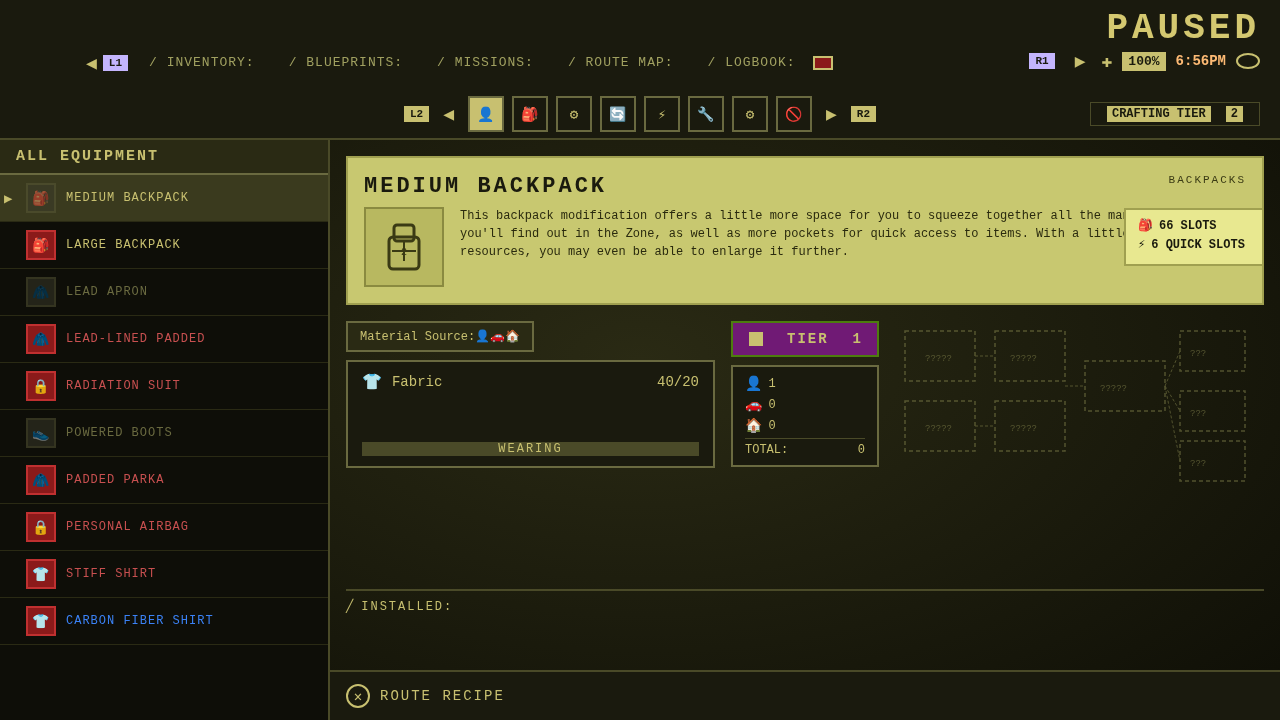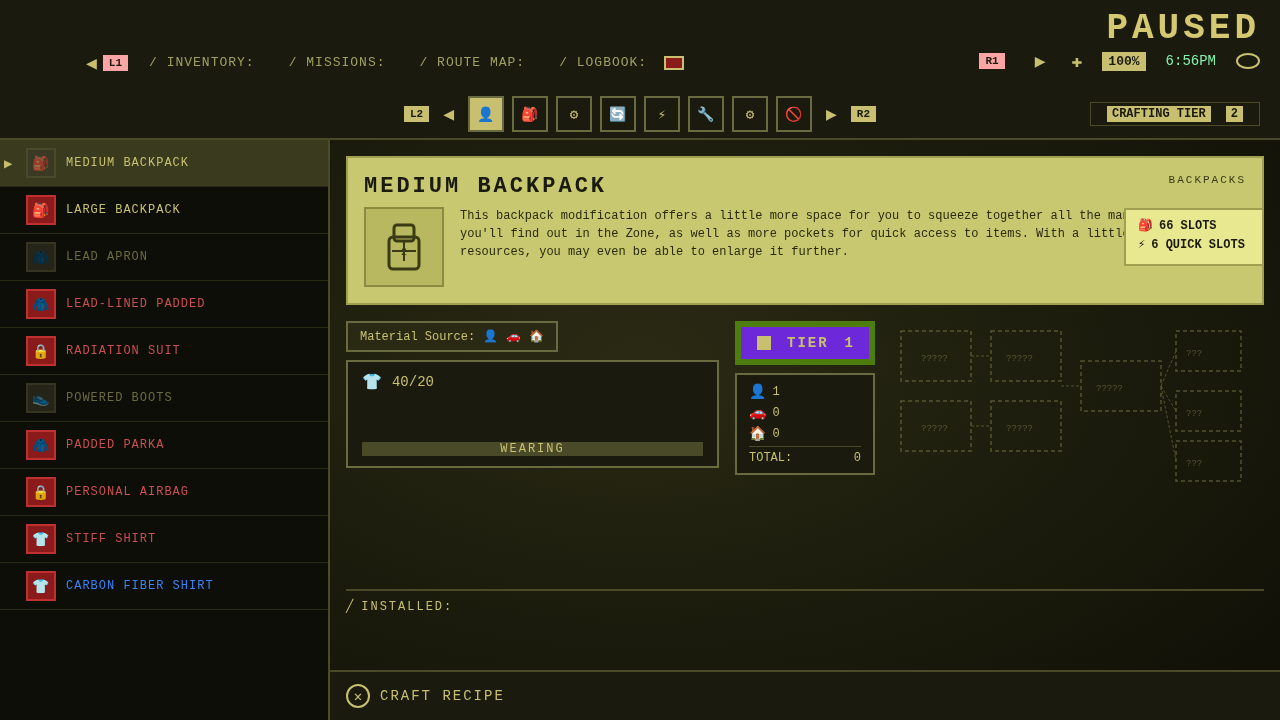--- a/index.html
+++ b/index.html
@@ -53,61 +53,61 @@
     .nav-tab {
       color: #a0a060;
       font-size: 13px;
       padding: 4px 16px;
       letter-spacing: 1px;
       cursor: pointer;
       border: 1px solid transparent;
     }
 
     .l1-badge {
-      background: #fca5a5;
+      background: #c4b5fd;
       color: #1a1a0e;
       font-size: 11px;
       font-weight: bold;
       padding: 2px 6px;
       margin-right: 4px;
     }
 
     .nav-left-arrow, .nav-right-arrow {
       color: #c8c070;
       font-size: 18px;
       cursor: pointer;
       padding: 0 6px;
     }
 
     .top-right-controls {
       position: absolute;
       top: 50px;
       right: 20px;
       display: flex;
       align-items: center;
-      gap: 20px;
+      gap: 10px;
     }
 
     .plus-icon {
       color: #c8c070;
       font-size: 18px;
     }
 
     .percent-badge {
       background: #c8c070;
       color: #1a1a0e;
       font-size: 13px;
       font-weight: bold;
       padding: 2px 6px;
     }
 
     .time-display {
-      color: #86efac;
-      font-size: 14px;
-      font-weight: normal;
+      color: #fdba74;
+      font-size: 14px;
+      font-weight: bold;
     }
 
     .eye-icon {
       width: 24px;
       height: 16px;
       border: 2px solid #c8c070;
       border-radius: 50%;
       position: relative;
     }
 
@@ -328,21 +328,20 @@
     }
 
     .material-source-bar {
       background: #2a2a14;
       border: 2px solid #6a6a40;
       padding: 6px 12px;
       font-size: 12px;
       color: #c8c070;
       display: flex;
       align-items: center;
-      gap: 8px;
       margin-bottom: 8px;
       width: fit-content;
     }
 
     .material-item-card {
       background: #1a1a0e;
       border: 2px solid #6a6a40;
       padding: 10px 14px;
     }
 
@@ -381,26 +380,26 @@
       letter-spacing: 2px;
       color: #c8c070;
       margin-top: 4px;
     }
 
     .tier-section {
       min-width: 120px;
     }
 
     .tier-box {
-      background: #6d28d9;
-      border: 6px solid #4d7c0f;
+      background: #701a75;
+      border: 2px solid #4d7c0f;
       padding: 8px 16px;
       display: flex;
       align-items: center;
-      gap: 16px;
+      gap: 24px;
       margin-bottom: 8px;
     }
 
     .tier-square {
       width: 14px;
       height: 14px;
       background: #c8c070;
     }
 
     .tier-label {
@@ -529,20 +528,21 @@
 <div class="bg-overlay"></div>
 
 <div class="top-bar">
   <div class="paused-title">PAUSED</div>
 
   <div class="nav-tabs">
     <span class="nav-left-arrow">◀</span>
     <span class="l1-badge">L1</span>
 
     <span class="nav-tab">/ INVENTORY:</span>
+    <span class="nav-tab">/ BLUEPRINTS:</span>
     <span class="nav-tab">/ MISSIONS:</span>
     <span class="nav-tab">/ ROUTE MAP:</span>
     <span class="nav-tab">/ LOGBOOK:</span>
     <span class="mail-icon"></span>
   </div>
 
   <div class="top-right-controls">
     <span class="l1-badge">R1</span>
     <span class="nav-right-arrow">▶</span>
     <span class="plus-icon">✚</span>
@@ -568,20 +568,21 @@
   <span class="nav-right-arrow">▶</span>
   <span class="r2-badge">R2</span>
 
   <div class="crafting-tier">
     <span>CRAFTING TIER</span>
     <span>2</span>
   </div>
 </div>
 
 <div class="left-panel">
+  <div class="panel-header">ALL EQUIPMENT</div>
   <div class="equipment-list">
 
     <div class="equip-item selected" style="position:relative;">
       <span class="selected-arrow">▶</span>
       <div class="equip-icon gray-bg" style="margin-left:14px;">🎒</div>
       <span class="equip-name">MEDIUM BACKPACK</span>
     </div>
 
     <div class="equip-item">
       <div class="equip-icon red-bg" style="margin-left:14px;">🎒</div>
@@ -667,20 +668,21 @@
       <div class="material-source-bar">
         <span>Material Source:</span>
         <span>👤</span>
         <span>🚗</span>
         <span>🏠</span>
       </div>
 
       <div class="material-item-card">
         <div class="material-row">
           <span class="material-icon">👕</span>
+          <span class="material-name">Fabric</span>
           <span class="material-count">40/20</span>
         </div>
         <div class="material-spacer"></div>
         <div class="wearing-bar">WEARING</div>
       </div>
     </div>
 
     <div class="tier-section">
       <div class="tier-box">
         <div class="tier-square"></div>
@@ -745,14 +747,14 @@
 <div class="installed-section">
   <div class="installed-bar"></div>
   <div class="installed-label">
     <span style="color:#c8c070;">╱</span>
     <span>INSTALLED:</span>
   </div>
 </div>
 
 <div class="craft-recipe-bar">
   <div class="craft-x-icon">✕</div>
-  <span class="craft-label">CRAFT RECIPE</span>
+  <span class="craft-label">ROUTE RECIPE</span>
 </div>
 
 </body></html>

